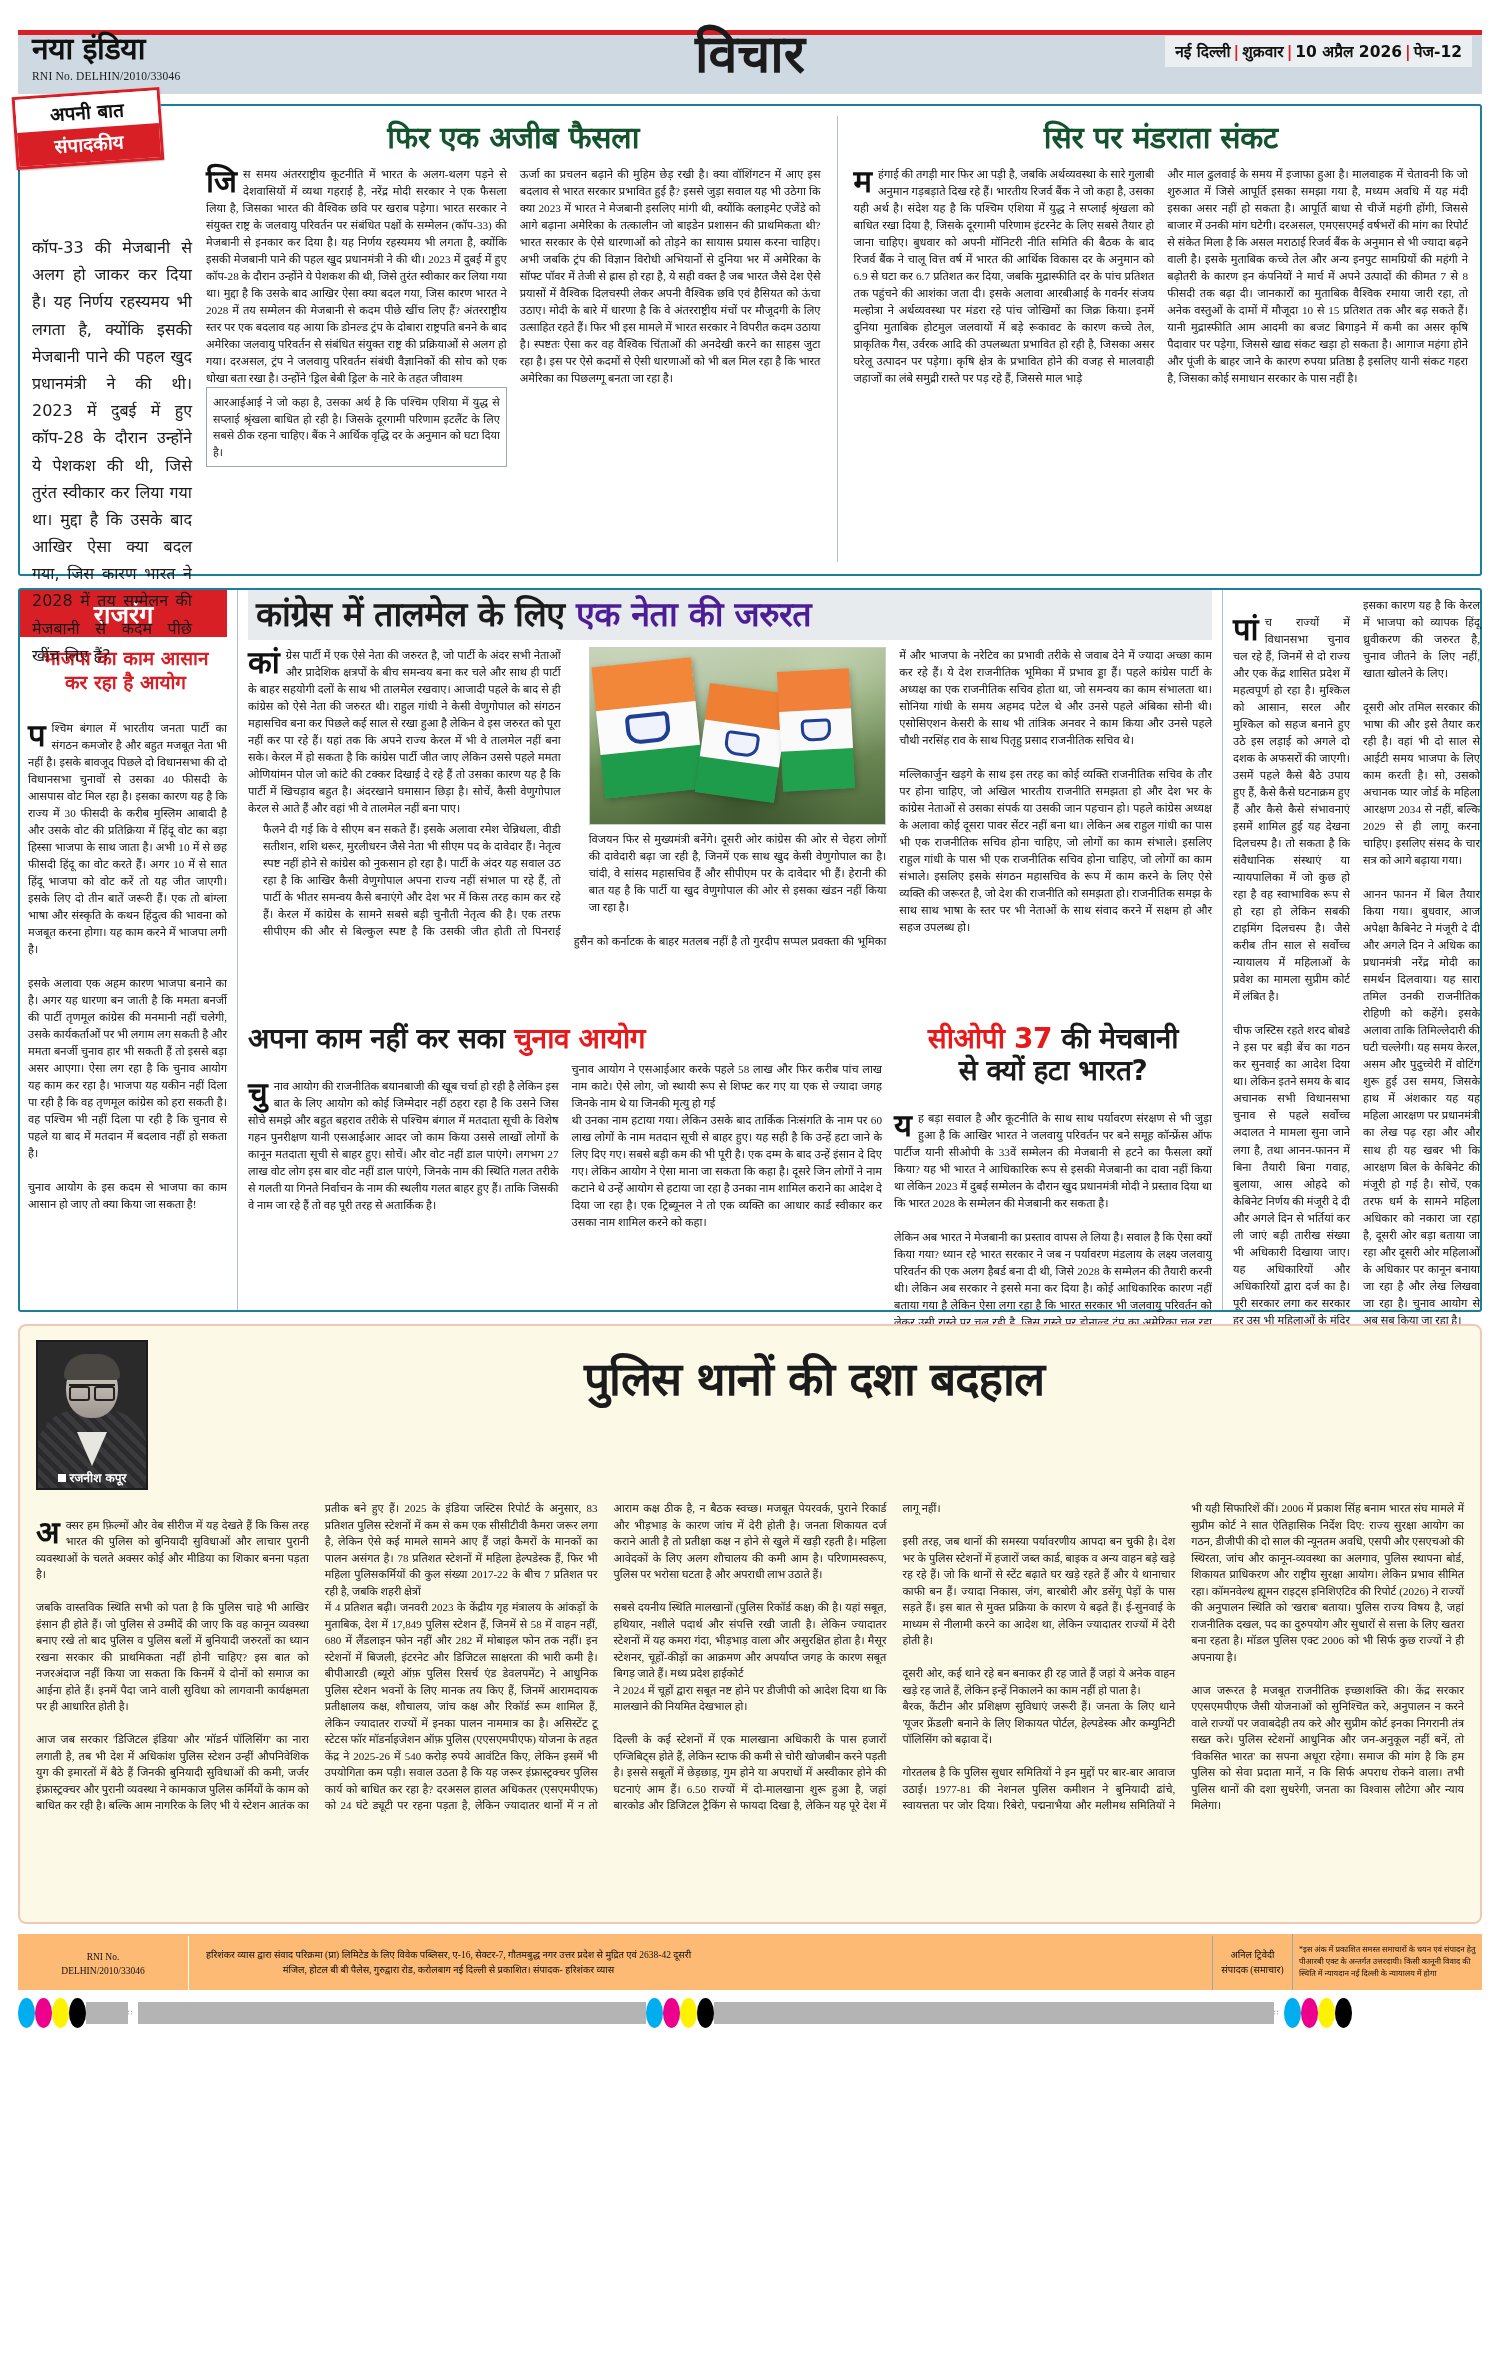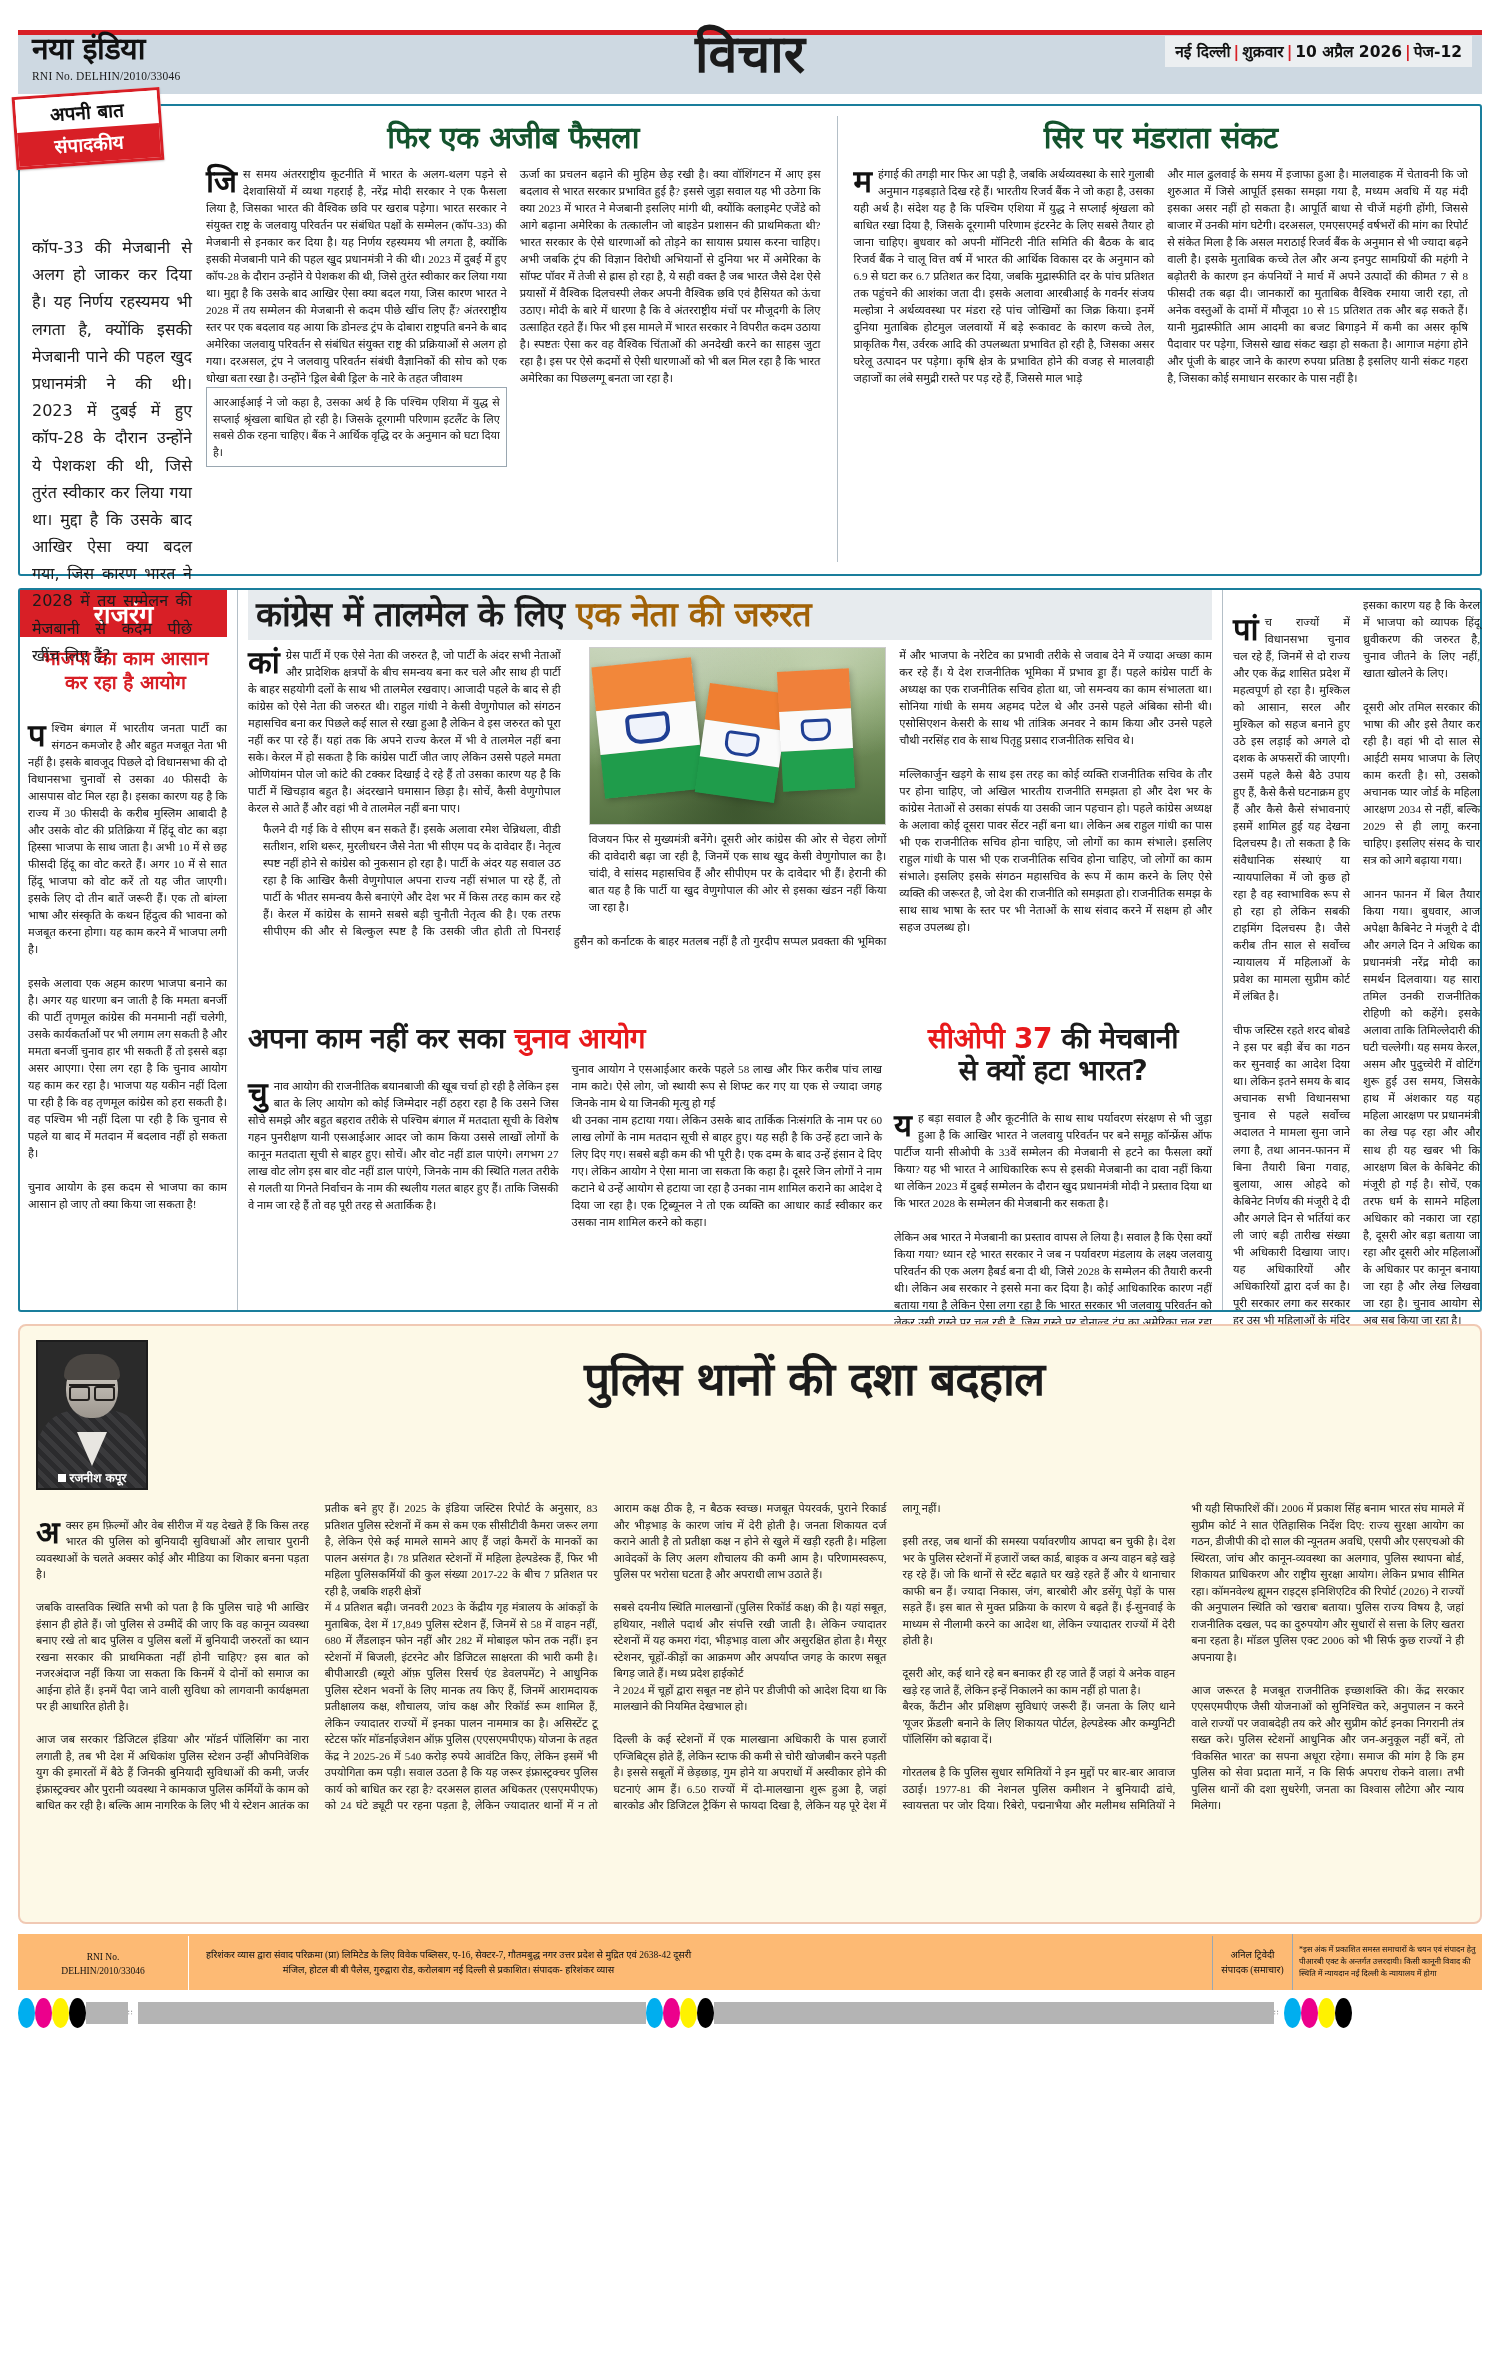--- a/index.html
+++ b/index.html
@@ -102,21 +102,21 @@
     font-size:19px; line-height:1.25; text-align:center; padding:10px 4px 8px 8px;
   }
   .rajrang-mid { flex:1; padding:0 10px; }
   .rajrang-right { width:258px; flex:0 0 258px; border-left:1px solid #b4bfc7; padding:0 0 0 10px; }
 
   .hl-band { background:#e7ebee; padding:5px 8px 7px 8px; }
   .hl-big {
     font-family:"DejaVu Sans", sans-serif; font-weight:bold; font-size:34px;
     color:#1b1b1b; line-height:1.12; letter-spacing:-.5px;
   }
-  .hl-big .red { color:#a16207; }
+  .hl-big .red { color:#4c1d95; }
   .hl-right {
     font-family:"DejaVu Sans", sans-serif; font-weight:bold; font-size:31px;
     color:#1b1b1b; line-height:1.1; text-align:center; letter-spacing:-.4px;
   }
   .hl-right .red { color:#e8191b; }
 
   .photo-flags {
     width:100%; height:178px; border:1px solid #ccc; position:relative; overflow:hidden;
     background:linear-gradient(175deg,#b9c9a8 0%, #7d9a63 38%, #4e6a3c 100%);
     float:right;

